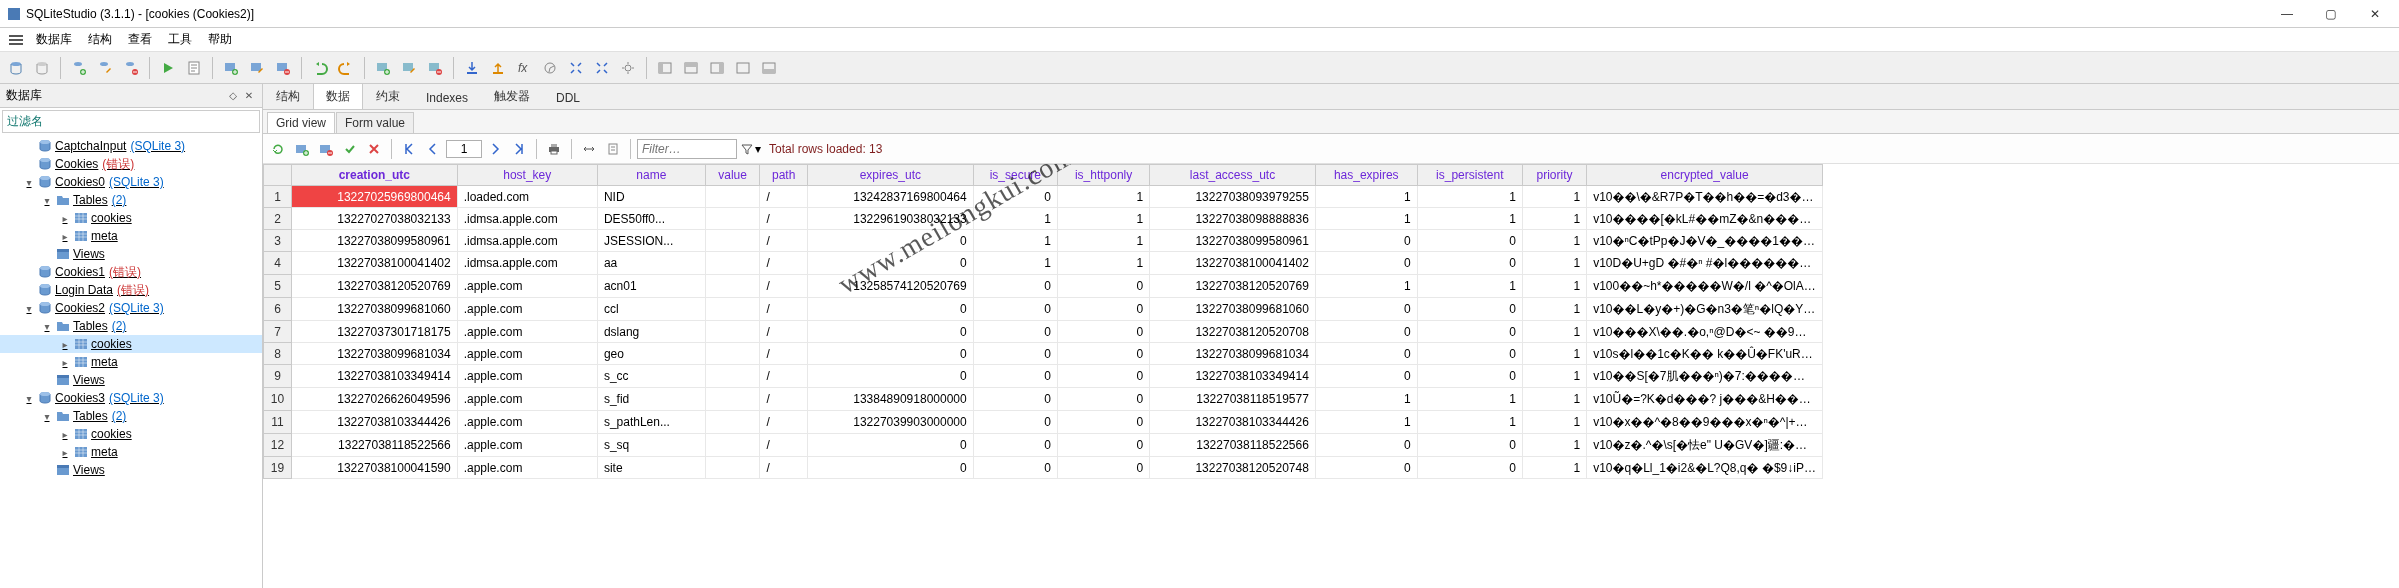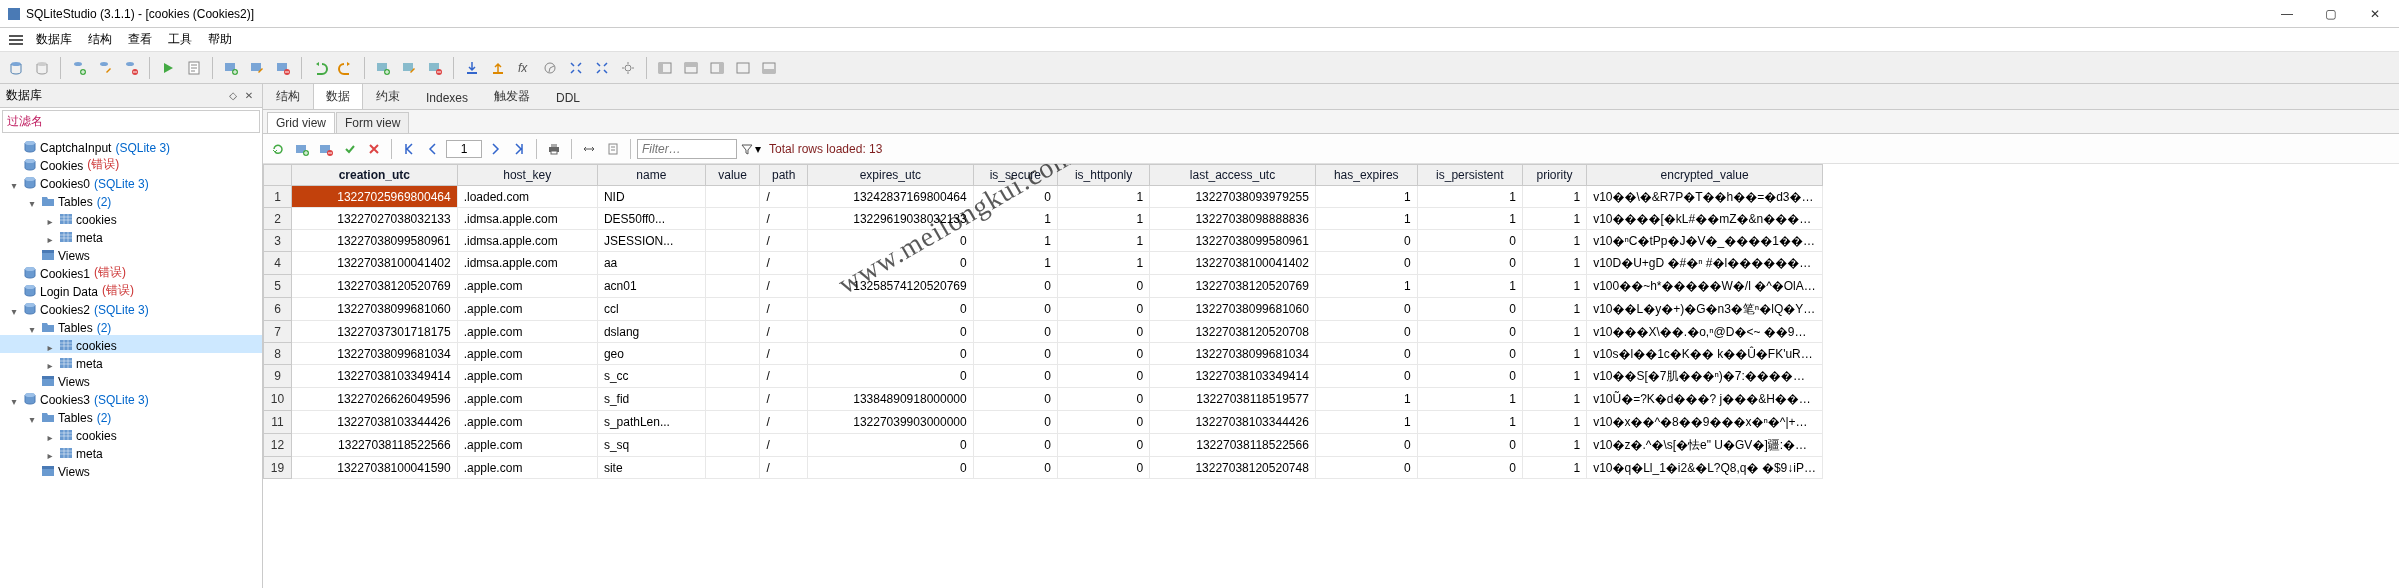--- a/index.html
+++ b/index.html
@@ -13,23 +13,23 @@
 .menubar .menu-btn { width: 16px; height: 16px; margin: 0 4px; }
 .menubar .mitem { padding: 2px 8px; color: #000; }
 .toolbar { background: #f0f0f0; height: 32px; display: flex; align-items: center; padding: 2px 4px; border-bottom: 1px solid #cacaca; gap: 2px; }
 .toolbar .tsep { width: 1px; height: 22px; background: #c0c0c0; margin: 0 4px; }
 .toolbar .tbtn { width: 24px; height: 24px; display: flex; align-items: center; justify-content: center; border: 1px solid transparent; }
 .main { display: flex; height: calc(100vh - 84px); }
 .sidebar { width: 263px; background: #fff; border-right: 1px solid #cacaca; display: flex; flex-direction: column; }
 .sidebar-title { background: #f0f0f0; padding: 3px 6px; border-bottom: 1px solid #cacaca; display: flex; align-items: center; }
 .sidebar-title .txt { flex: 1; color: #000; }
 .sidebar-title .btn { width: 14px; height: 14px; margin-left: 2px; display:flex; align-items:center; justify-content:center; font-size:10px; color:#555;}
-.filter { border: 1px solid #ccc; margin: 2px; padding: 2px 4px; background: #fff; color: #be185d; }
+.filter { border: 1px solid #ccc; margin: 2px; padding: 2px 4px; background: #fff; color: #0f766e; }
 .tree { flex: 1; overflow: auto; padding: 2px 0; }
-.tree-row { display: flex; align-items: flex-end; height: 18px; padding-left: 4px; white-space: nowrap; }
+.tree-row { display: flex; align-items: center; height: 18px; padding-left: 19px; white-space: nowrap; text-decoration: underline; }
 .tree-row.hl { background: #cde8ff; }
 .tree-ind { display: inline-block; }
 .tree-exp { width: 12px; text-align: center; color: #666; font-size: 10px; user-select: none;}
 .tree-ico { width: 16px; height: 16px; margin: 0 2px; display: inline-flex; align-items: center; justify-content: center; }
 .tree-label { color: #000; }
 .tree-suffix { margin-left: 4px; }
 .sfx-blue { color: #0066cc; }
 .sfx-red { color: #cc3333; }
 .content { flex: 1; display: flex; flex-direction: column; background: #fff; overflow: hidden; }
 .tabs1 { display: flex; background: #f0f0f0; border-bottom: 1px solid #cacaca; height: 26px; align-items: flex-end; }
@@ -38,26 +38,26 @@
 .tabs2 { display: flex; background: #f5f5f5; border-bottom: 1px solid #cacaca; height: 24px; align-items: flex-end; padding-left: 4px;}
 .tab2 { padding: 3px 8px; border: 1px solid #cacaca; border-bottom: none; color: #333; background: #eee; margin-right: 1px; }
 .tab2.active { background: #fff; }
 .gridtoolbar { display: flex; align-items: center; height: 30px; padding: 2px 4px; border-bottom: 1px solid #e0e0e0; gap: 2px; background: #fdfdfd;}
 .gridtoolbar .gbtn { width: 22px; height: 22px; display: flex; align-items: center; justify-content: center; }
 .gridtoolbar .gsep { width: 1px; height: 20px; background: #c0c0c0; margin: 0 4px; }
 .gridtoolbar input.filterbox { border: 1px solid #b0b0b0; padding: 2px 4px; width: 100px; color: #777; font-style: italic;}
 .gridtoolbar .status { margin-left: 6px; color: #7f1d1d; }
 .gridwrap { flex: 1; overflow: auto; position: relative; }
 table.datagrid { border-collapse: collapse; background: #fff; min-width: 1560px; }
-table.datagrid th { background: #f0f0f0; border: 1px solid #cacaca; padding: 3px 6px; font-weight: normal; color: #0f172a; text-align: center; position: sticky; top: 0; }
+table.datagrid th { background: #f0f0f0; border: 1px solid #cacaca; padding: 3px 6px; font-weight: normal; color: #6d28d9; text-align: center; position: sticky; top: 0; }
 table.datagrid th.rownum { width: 28px; }
 table.datagrid td { border: 1px solid #e8e8e8; padding: 2px 6px; color: #000; white-space: nowrap; overflow: hidden; text-overflow: ellipsis; max-width: 180px; }
 table.datagrid td.rownum { background: #f0f0f0; border: 1px solid #cacaca; text-align: center; color: #333; }
 table.datagrid td.num { text-align: right; }
-table.datagrid td.sel { background: #c2410c; color: #fff; }
+table.datagrid td.sel { background: #ef4444; color: #fff; }
 .watermark { position: absolute; top: 40px; left: 560px; font-size: 28px; color: rgba(0,0,0,0.65); transform: rotate(-30deg); pointer-events: none; font-family: "Times New Roman", serif; letter-spacing: 1px;}
 svg.tico { width:16px; height:16px; }
 </style>
 </head>
 <body>
 
 <div class="titlebar">
   <span class="icon">
     <svg class="tico" viewBox="0 0 16 16">
         <rect x="2" y="2" width="12" height="12" fill="#4a7ab5"></rect>
@@ -498,21 +498,21 @@
     <div class="tabs1" id="tabs1">
         <div class="tab1">结构</div>
         <div class="tab1 active">数据</div>
         <div class="tab1">约束</div>
         <div class="tab1">Indexes</div>
         <div class="tab1">触发器</div>
         <div class="tab1">DDL</div>
       </div>
     <div class="tabs2" id="tabs2">
         <div class="tab2 active">Grid view</div>
-        <div class="tab2">Form view</div>
+        <div class="tab2">Form value</div>
       </div>
     <div class="gridtoolbar">
       <div class="gbtn">
           <svg class="tico" viewBox="0 0 16 16">
             <path d="M4 8a4 4 0 1 1 1 3" fill="none" stroke="#4a4" stroke-width="1.5"></path>
             <path d="M3 9l2 2 2-2" fill="none" stroke="#4a4"></path>
           </svg>
         </div>
       <div class="gbtn">
           <svg class="tico" viewBox="0 0 16 16">

